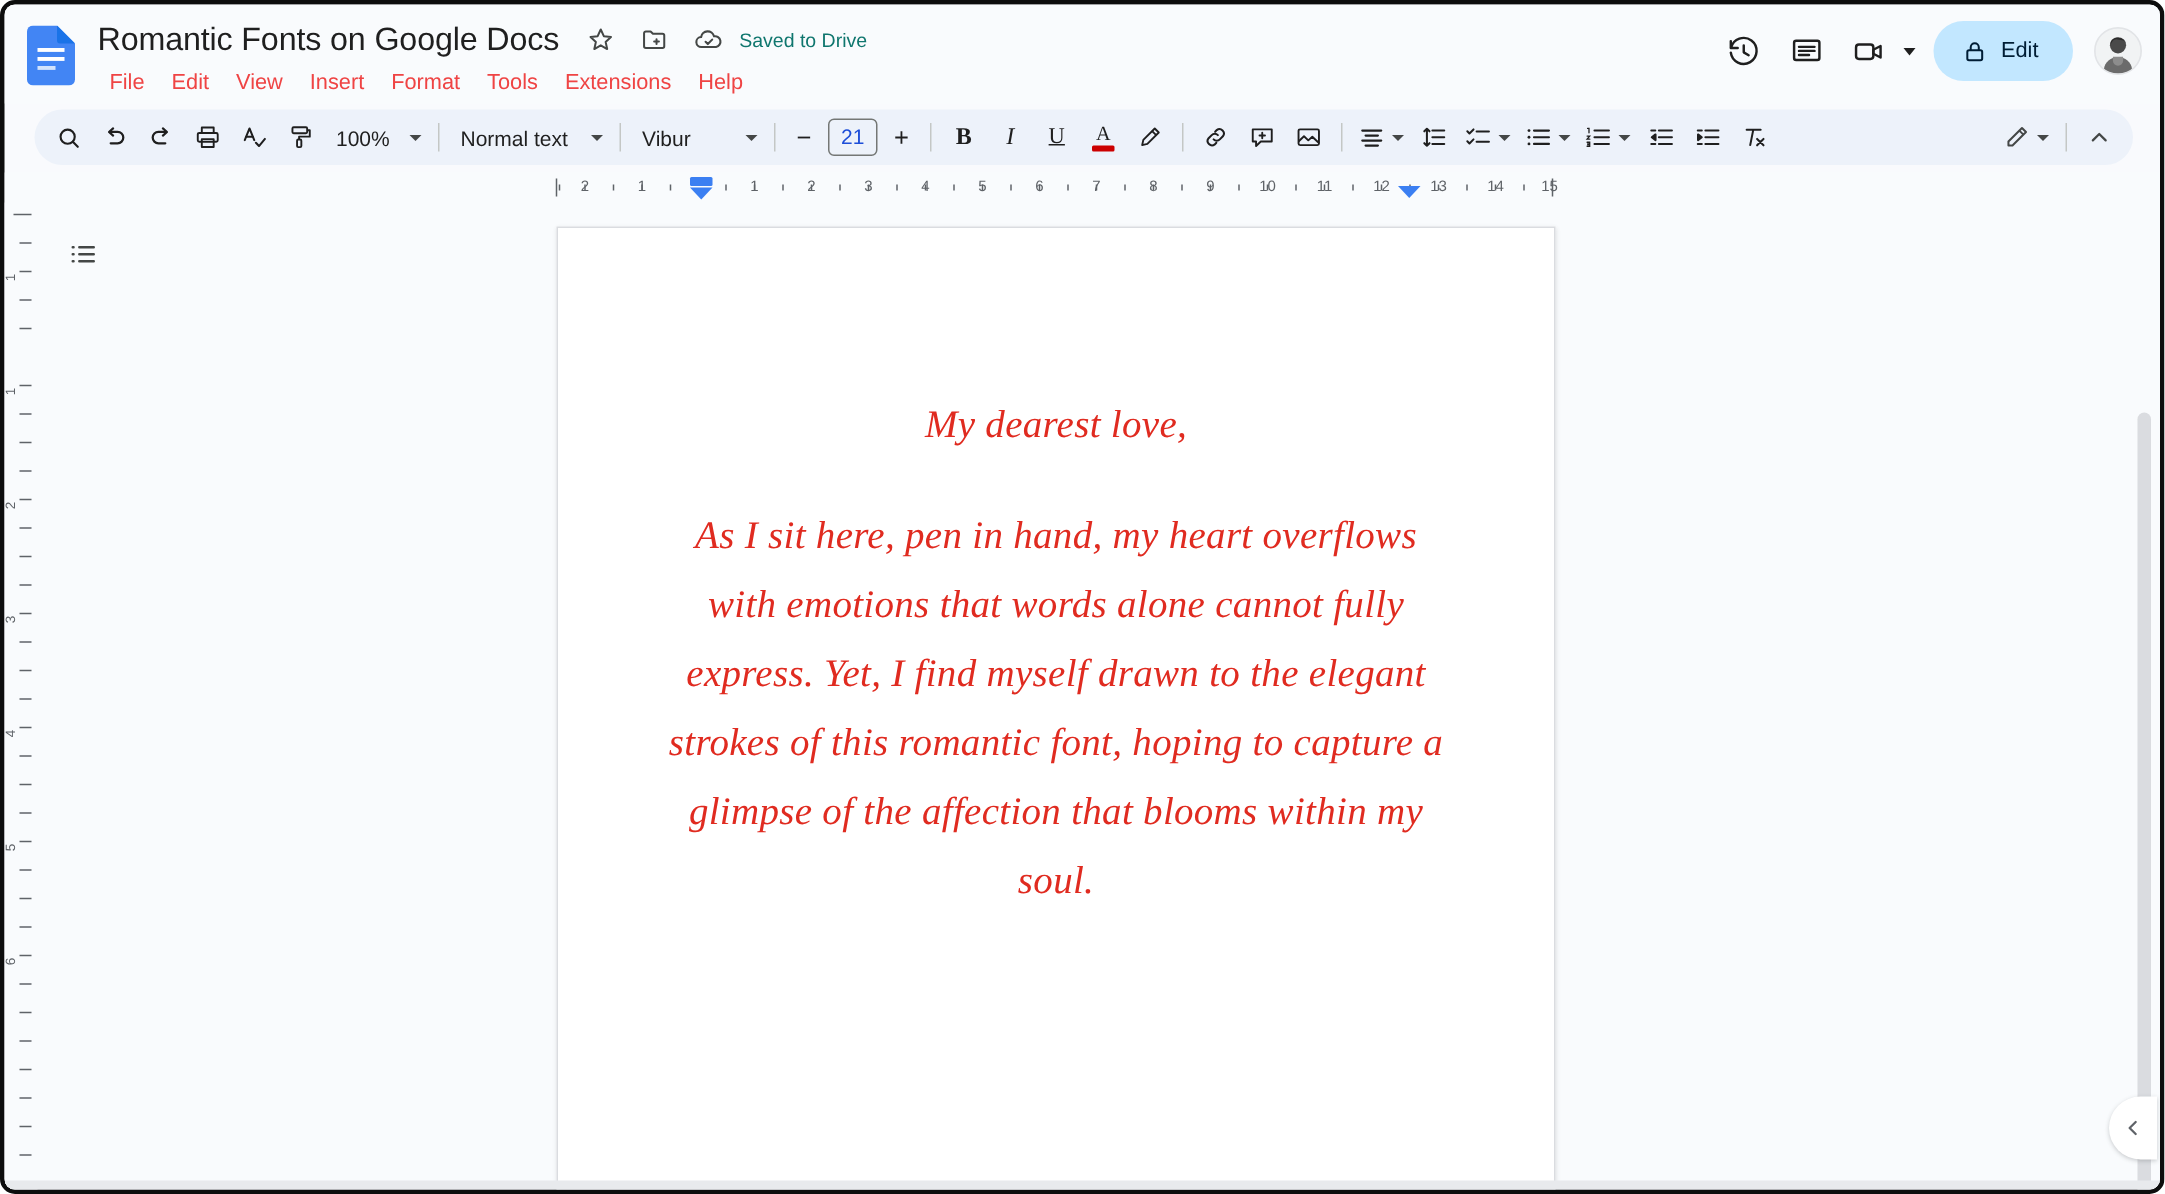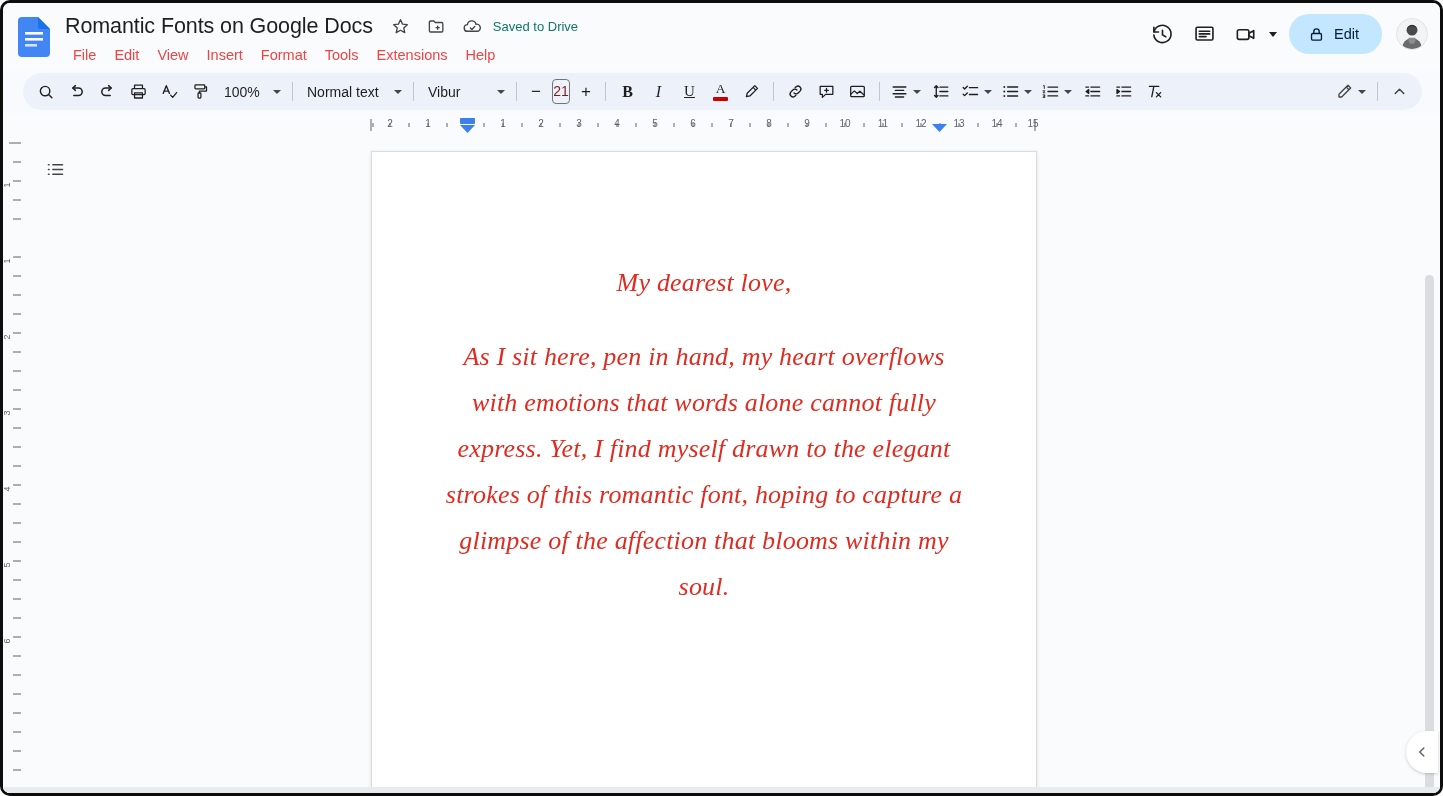--- a/index.html
+++ b/index.html
@@ -121,23 +121,23 @@
     margin-left: 7px;
   }
   .zoom-drop { width: 70px; }
   .zoom-drop .lbl { flex: 1; }
   .style-drop { width: 108px; }
   .style-drop .lbl { flex: 1; }
   .font-drop { width: 90px; }
   .font-drop .lbl { flex: 1; }
   .fontsize-grp { display: flex; align-items: center; flex: 0 0 auto; }
   .fs-box {
-    width: 18px; height: 25px; border: 1px solid #747775;
+    width: 33px; height: 25px; border: 1px solid #747775;
     border-radius: 4px; text-align: center; font-size: 14px;
-    color: #7f1d1d; background: #edf2fa; font-family: inherit;
+    color: #1d4ed8; background: #edf2fa; font-family: inherit;
     line-height: 23px; margin: 0 3px; outline: none;
   }
   .fs-pm {
     width: 26px; height: 26px; border-radius: 50%;
     display: flex; align-items: center; justify-content: center;
     font-size: 17px; color: #1f1f1f; cursor: pointer;
     user-select: none;
   }
   .tb-split {
     display: flex; align-items: center; height: 29px;

